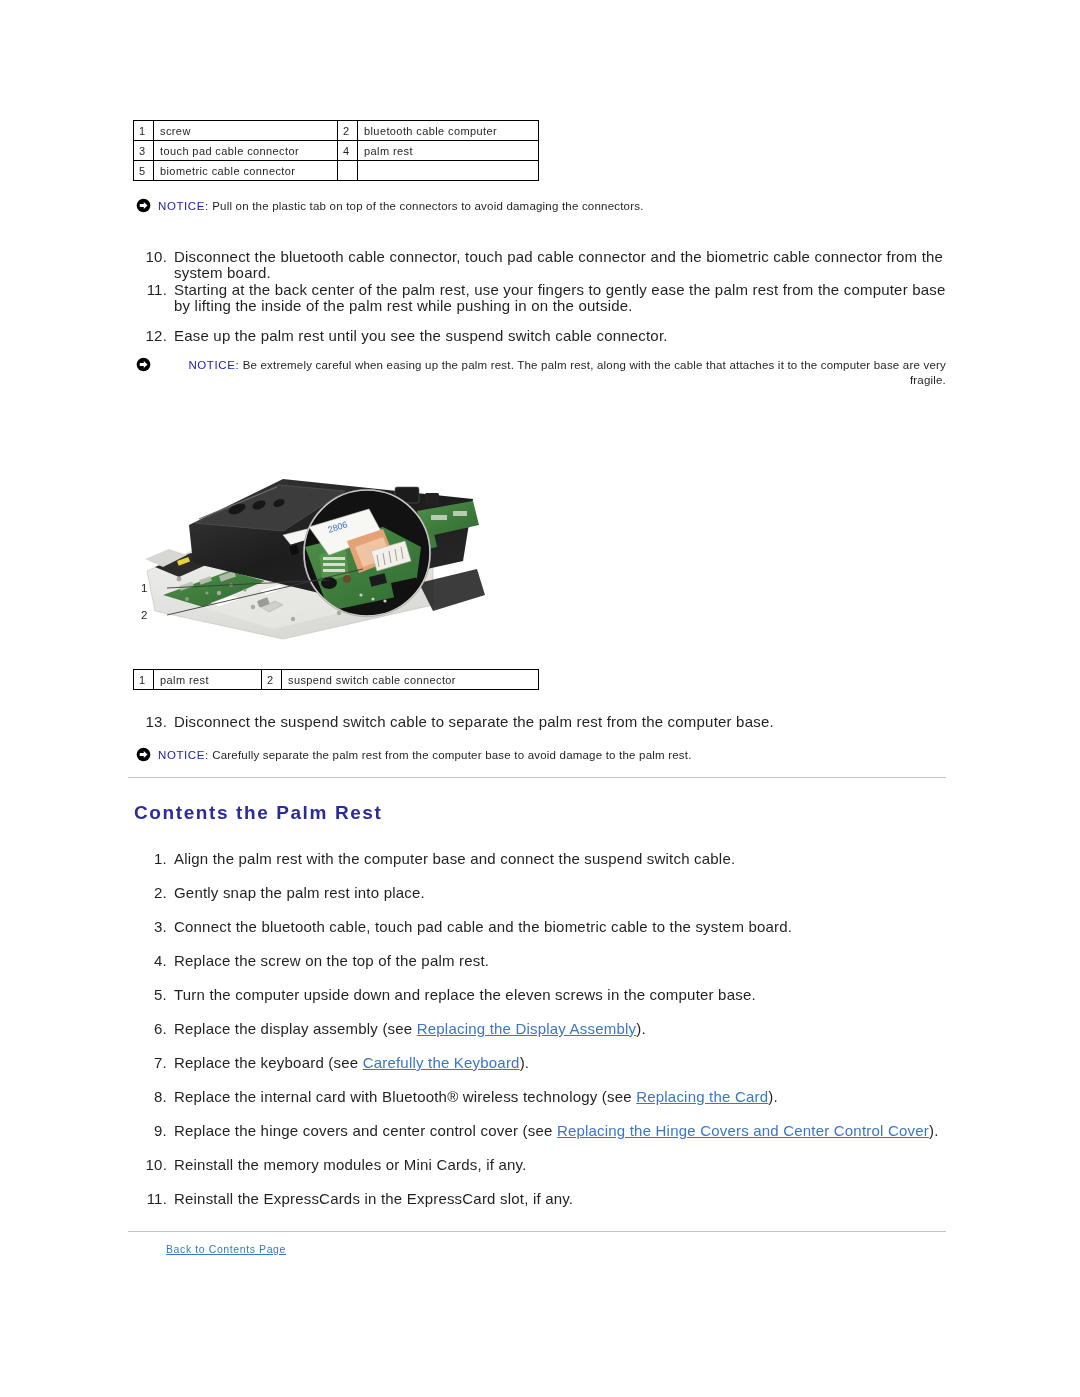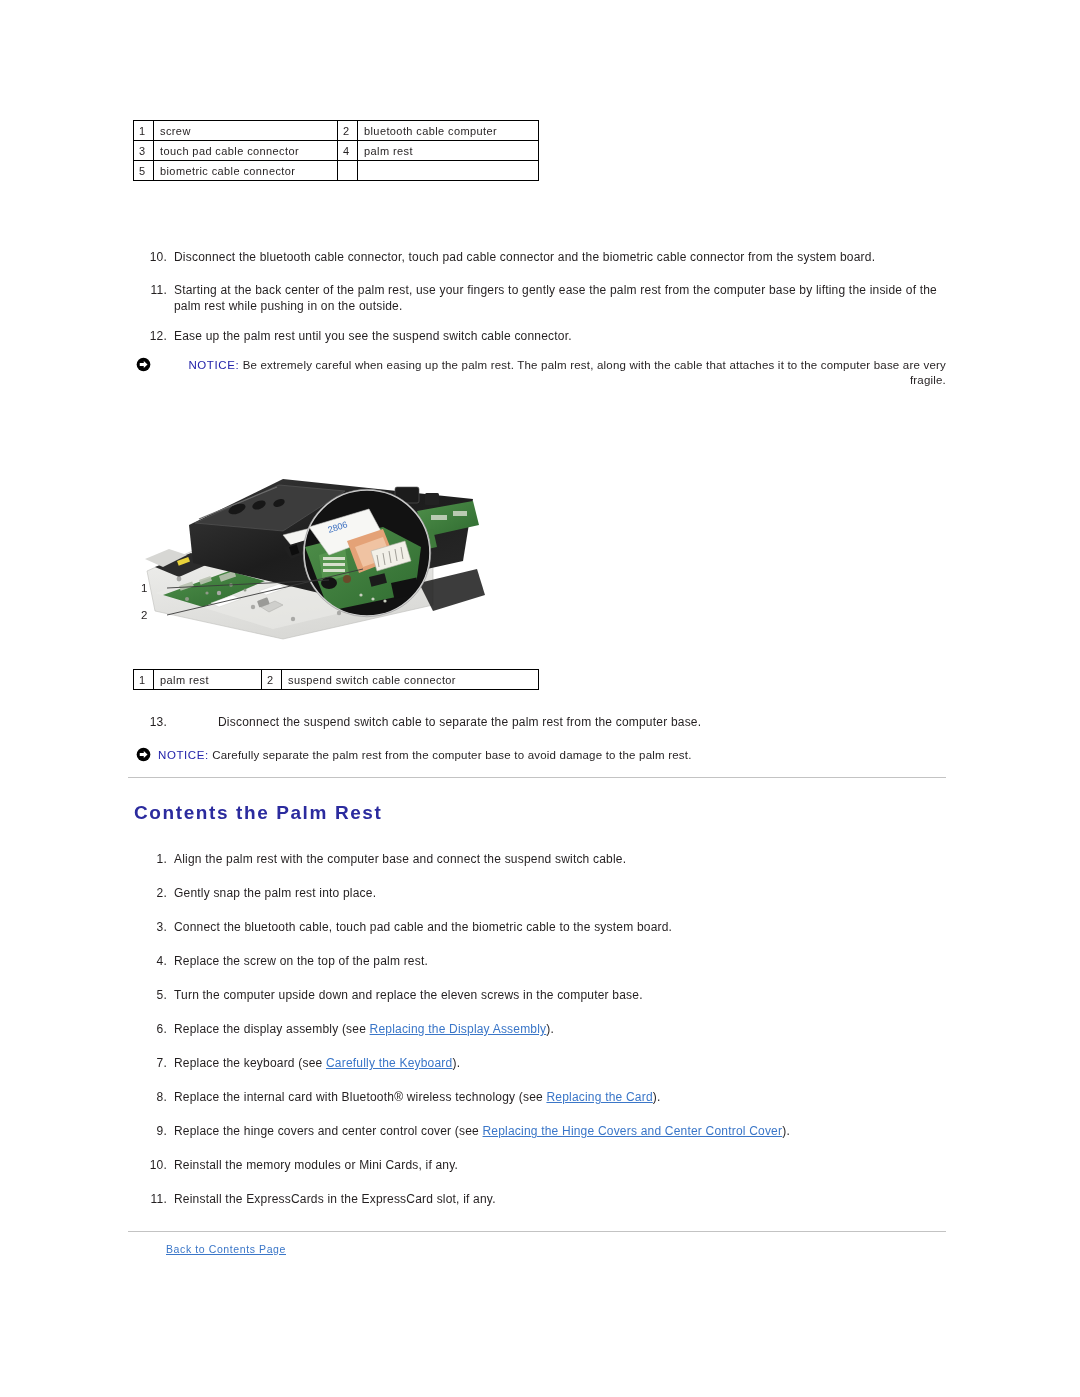--- a/index.html
+++ b/index.html
@@ -87,21 +87,21 @@
   }
   .notice-label {
     color: #2222aa;
     letter-spacing: 0.6px;
   }
 
   
   .step {
     position: absolute;
     display: flex;
-    font-size: 12px;
+    font-size: 15px;
     line-height: 16px;
     letter-spacing: 0.2px;
     color: #231f20;
   }
   .step-num {
     width: 26px;
     flex: 0 0 26px;
     text-align: right;
     padding-right: 7px;
   }
@@ -185,20 +185,27 @@
       </tr>
       <tr>
         <td class="num">5</td>
         <td>biometric cable connector</td>
         <td class="num blank"></td>
         <td class="blank"></td>
       </tr>
     </tbody>
   </table>
 
+  <div class="notice" style="left:136px; top:198px; width:800px;">
+    <svg class="notice-icon" viewBox="0 0 16 16">
+      <circle cx="8" cy="8" r="7.3" fill="#000000"></circle>
+      <path d="M4 6.4 h4.3 V4.2 L12.3 8 l-4 3.8 V9.6 H4 Z" fill="#ffffff"></path>
+    </svg>
+    <div class="notice-body"><span class="notice-label">NOTICE:</span><span> Pull on the plastic tab on top of the connectors to avoid damaging the connectors.</span></div>
+  </div>
 
   <div class="step" style="left:141px; top:249px; width:805px;">
     <div class="step-num">10.</div>
     <div class="step-body">Disconnect the bluetooth cable connector, touch pad cable connector and the biometric cable connector from the system board.</div>
   </div>
 
   <div class="step" style="left:141px; top:282px; width:805px;">
     <div class="step-num">11.</div>
     <div class="step-body">Starting at the back center of the palm rest, use your fingers to gently ease the palm rest from the computer base by lifting the inside of the palm rest while pushing in on the outside.</div>
   </div>
@@ -369,21 +376,21 @@
     <tbody>
       <tr>
         <td class="num">1</td>
         <td>palm rest</td>
         <td class="num">2</td>
         <td>suspend switch cable connector</td>
       </tr>
     </tbody>
   </table>
 
-  <div class="step" style="left:141px; top:714px; width:805px;gap:44px;">
+  <div class="step" style="left:141px; top:714px; width:805px;">
     <div class="step-num">13.</div>
     <div class="step-body">Disconnect the suspend switch cable to separate the palm rest from the computer base.</div>
   </div>
 
   <div class="notice" style="left:136px; top:747px; width:810px;text-align:center;">
     <svg class="notice-icon" viewBox="0 0 16 16">
       <circle cx="8" cy="8" r="7.3" fill="#000000"></circle>
       <path d="M4 6.4 h4.3 V4.2 L12.3 8 l-4 3.8 V9.6 H4 Z" fill="#ffffff"></path>
     </svg>
     <div class="notice-body"><span class="notice-label">NOTICE:</span><span> Carefully separate the palm rest from the computer base to avoid damage to the palm rest.</span></div>

